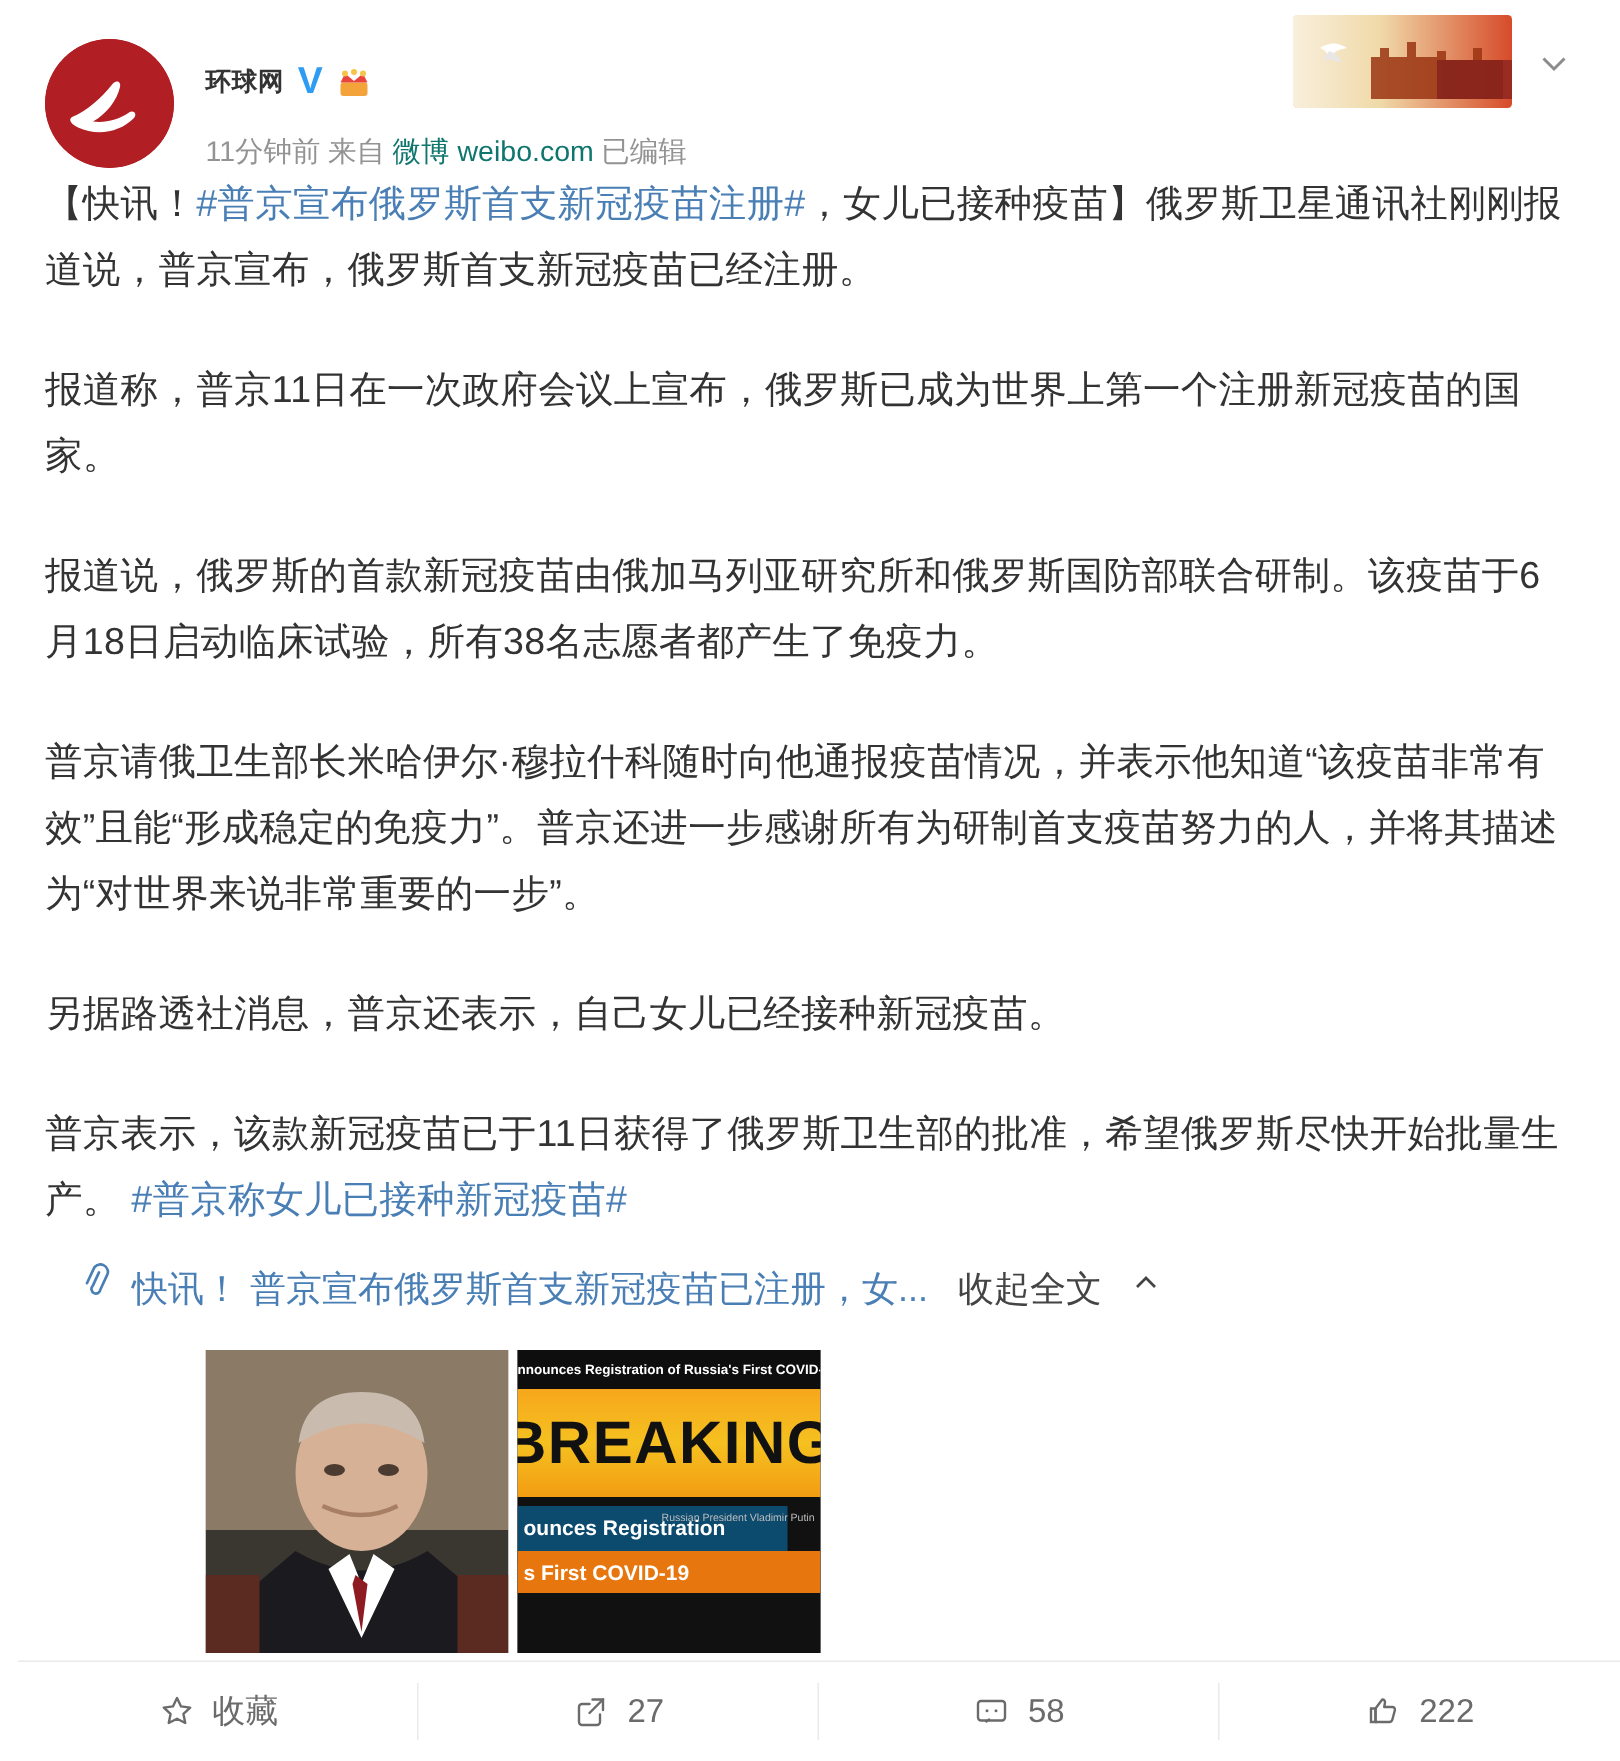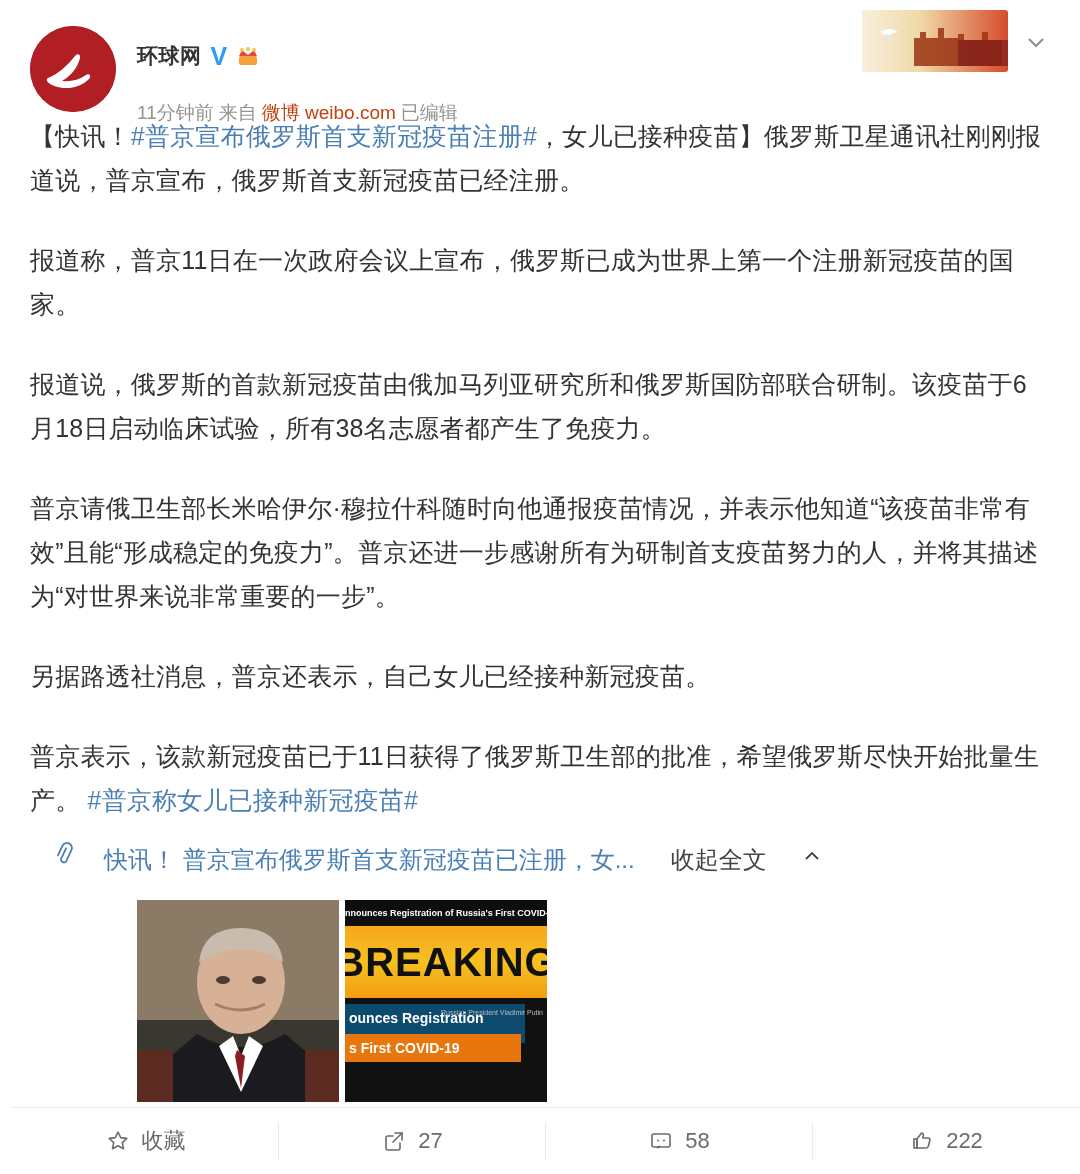--- a/index.html
+++ b/index.html
@@ -42,21 +42,21 @@
   .avatar svg { display:block; }
   .name-row {
     position: absolute;
     left: 137px;
     top: 42px;
     display: flex;
     align-items: center;
     gap: 9px;
   }
   .acct-name {
-    font-size: 21px;
+    font-size: 17px;
     font-weight: bold;
     color: #333;
     letter-spacing: 0.5px;
   }
   .verify-v {
     color: #2f9cf4;
     font-size: 25px;
     font-weight: bold;
     line-height: 1;
   }
@@ -71,22 +71,21 @@
     position: absolute;
     left: 137px;
     top: 88px;
     font-size: 19px;
     color: #939393;
     display: flex;
     align-items: flex-end;
     gap: 5px;
   }
   .meta-row .src-link {
-    color: #c2410c;
-    margin-top: 12px;
+    color: #0f766e;
   }
   .banner {
     position: absolute;
     right: 72px;
     top: 10px;
     width: 146px;
     height: 62px;
     border-radius: 3px;
     overflow: hidden;
     background: linear-gradient(180deg,#f7e9d0 0%, #f3d9ae 45%, #e8c57f 100%);
@@ -108,21 +107,21 @@
   }
   .content p {
     margin: 0 0 36px 0;
     letter-spacing: 0.2px;
   }
   .content p:first-child { margin-top: 4px; }
   .hash { color: #4a7fb5; text-align: center; }
   .article-row {
     display: flex;
     align-items: center;
-    gap: 26px;
+    gap: 10px;
     margin: -20px 0 18px 24px;
     font-size: 24px;
   }
   .article-row .clip-icon {
     color: #4a7fb5;
     font-size: 22px;
     transform: rotate(-20deg);
     display: inline-block;
   }
   .article-title { color: #4a7fb5; }
@@ -174,21 +173,21 @@
     color:#111; font-weight:bold; font-size:40px; letter-spacing:1px;
     font-family:"Liberation Sans", sans-serif;
   }
   .bn-black { position:absolute; top:98px; left:0; right:0; bottom:0; background:#111; }
   .bn-or1 {
     position:absolute; top:104px; left:0; width:180px; height:39px;
     background:#0c4a6e; color:#fff; font-size:14px; font-weight:bold;
     line-height:28px; padding-left:4px; box-sizing:border-box; white-space:nowrap; overflow:hidden;
   }
   .bn-or2 {
-    position:absolute; top:134px; left:0; width:176px; height:28px;
+    position:absolute; top:134px; left:0; width:202px; height:28px;
     background:#e8760f; color:#fff; font-size:14px; font-weight:bold;
     line-height:28px; padding-left:4px; box-sizing:border-box; white-space:nowrap; overflow:hidden;
   }
   .bn-side {
     position:absolute; right:4px; top:108px; color:#bdbdbd; font-size:7px; text-align:right; line-height:10px;
   }
   
   .footer {
     position: absolute;
     left: 12px;

